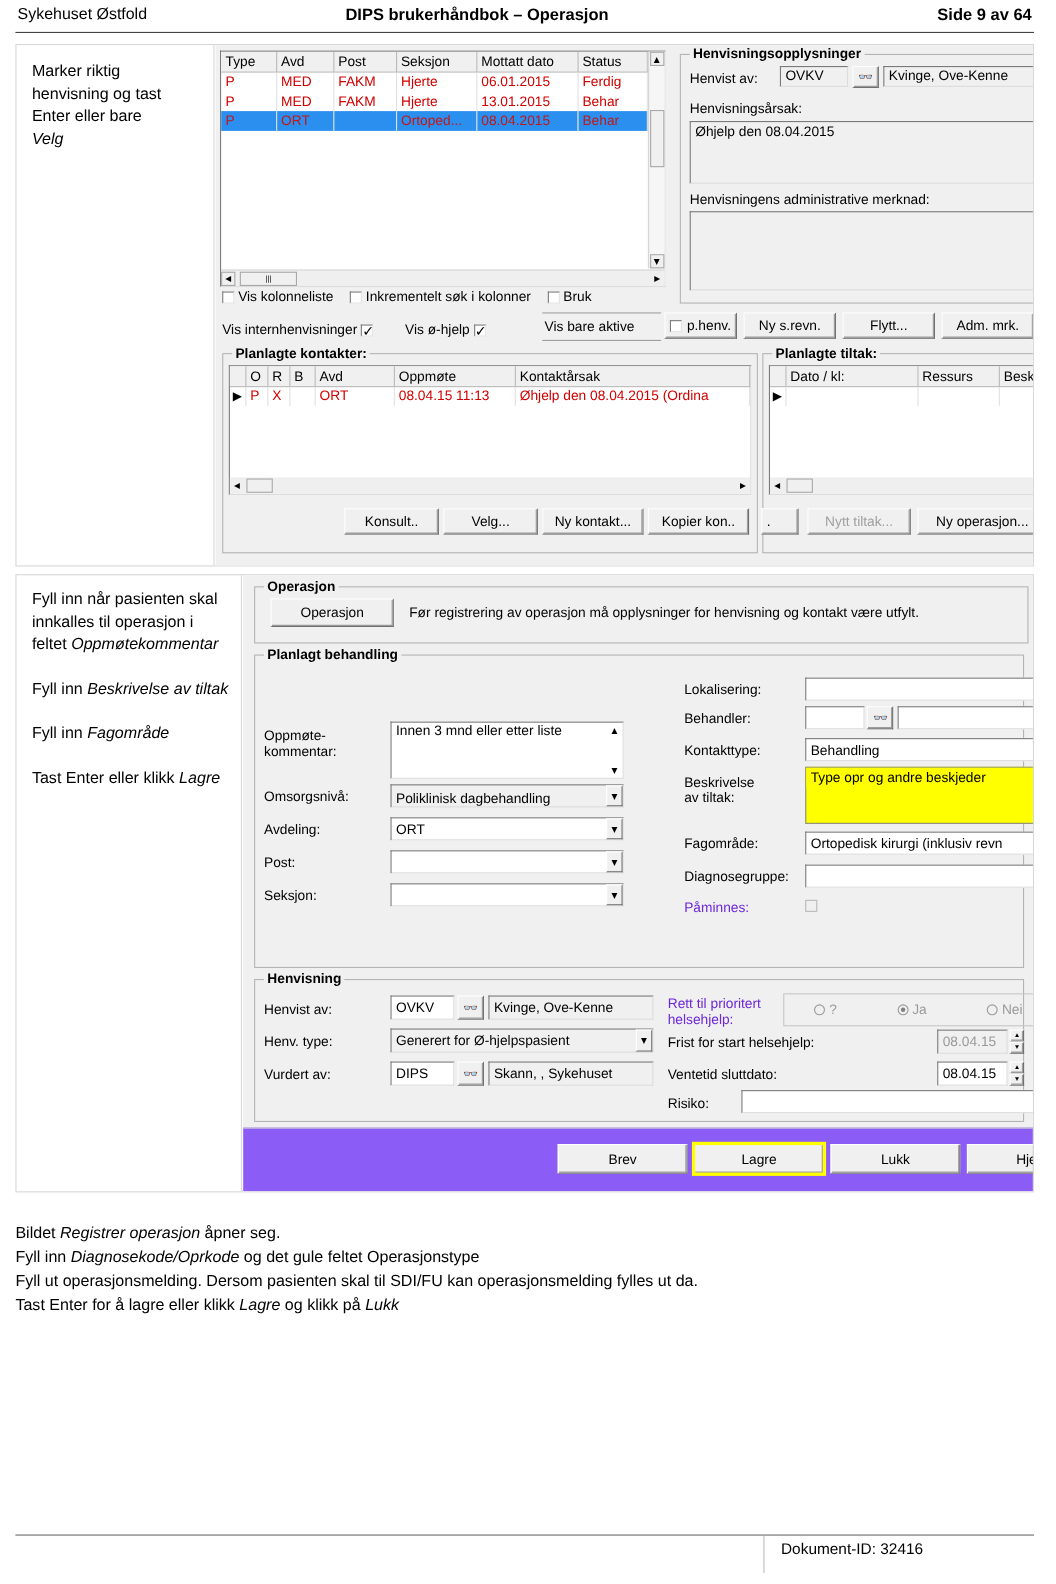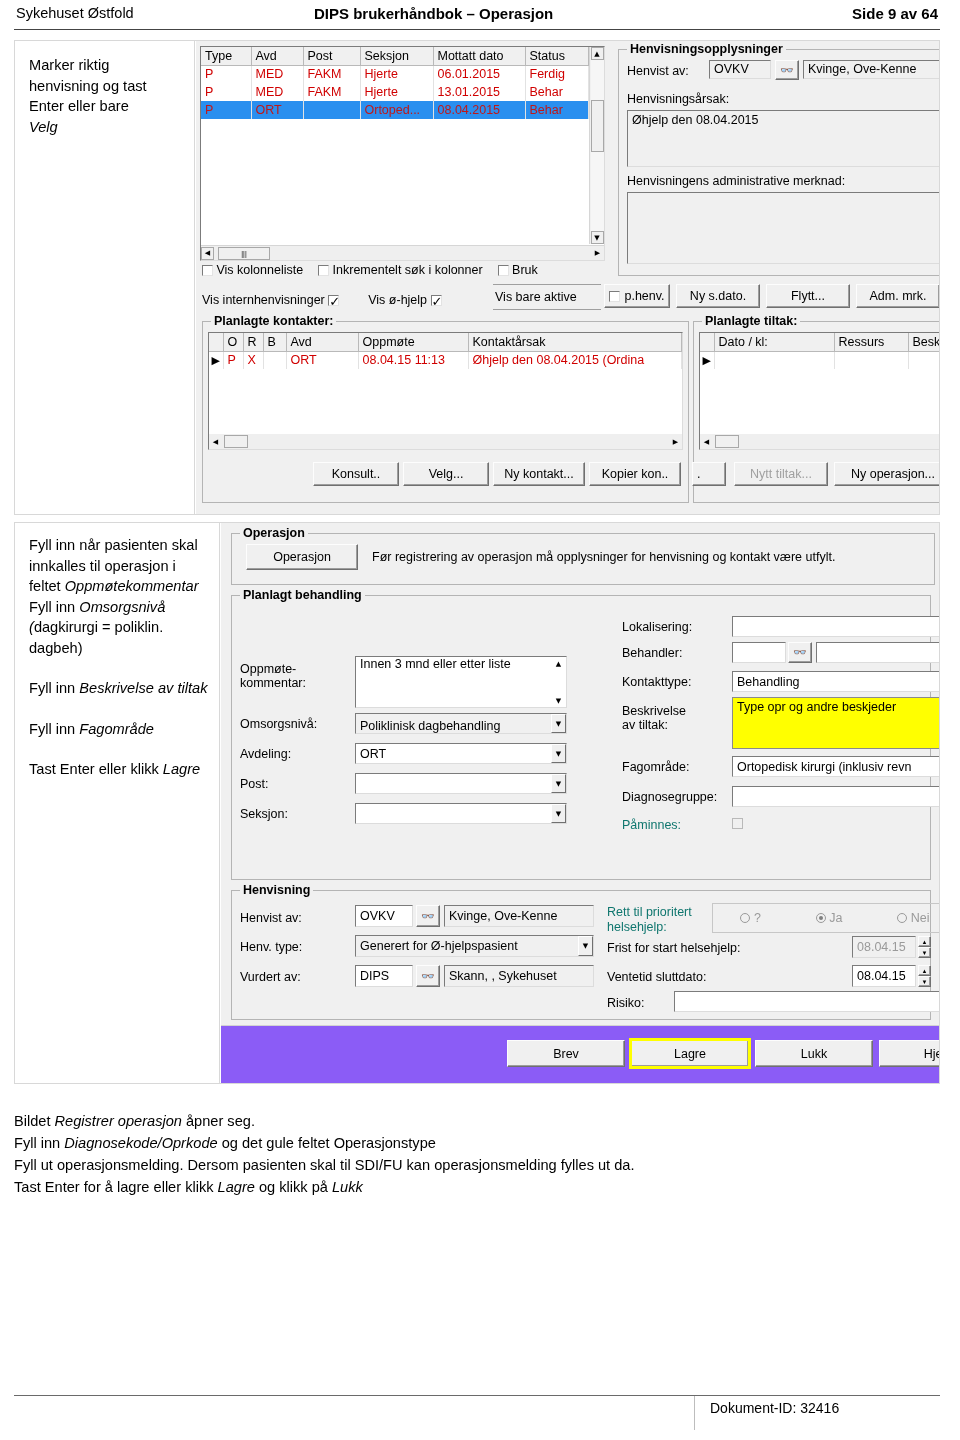--- a/index.html
+++ b/index.html
@@ -115,21 +115,21 @@
   .fig2 .txtcell{
     position:absolute; left:0; top:0; width:205px; height:100%;
     border-right:1px solid #d8d8d8; padding:12px 8px 0 14px;
   }
   .fig2 .shotcell{
     position:absolute; left:206px; top:0; right:0; height:100%;
     background:#f0f0f0; overflow:hidden;
   }
 
   .flbl{ font-size:12.5px; position:absolute; white-space:nowrap; }
-  .flbl.dim{ color:#0f766e; }
+  .flbl.dim{ color:#6d28d9; }
 
   .bottom-text{ position:absolute; left:14px; top:1110px; width:900px; }
   .bottom-text div{ font-size:14.6px; line-height:22px; }
 
   .pg-footer{
     position:absolute; left:14px; top:1395px; width:926px; height:1px; background:#6a6a6a;
   }
   .pg-footer-v{ position:absolute; left:694px; top:1396px; width:1px; height:34px; background:#bdbdbd;}
   .doc-id{ position:absolute; left:710px; top:1400px; font-size:14px; }
 </style>
@@ -230,21 +230,21 @@
       <span class="cb on"></span>
     </div>
 
     <div style="position:absolute;left:297px;top:243px;width:108px;height:26px;border:1px solid #9f9f9f;border-left:none;border-right:none;"></div>
     <div style="position:absolute;left:299px;top:249px;font-size:12.5px;white-space:nowrap;">Vis bare aktive</div>
     <div class="btn" style="position:absolute;left:408px;top:243px;width:66px;height:24px;">
       <span class="cb" style="margin-right:4px"></span>
       <span>p.henv.</span>
     </div>
 
-    <div class="btn" style="position:absolute;left:480px;top:243px;width:84px;height:24px;">Ny s.dato.</div>
+    <div class="btn" style="position:absolute;left:480px;top:243px;width:84px;height:24px;">Ny s.revn.</div>
     <div class="btn" style="position:absolute;left:570px;top:243px;width:84px;height:24px;">Flytt...</div>
     <div class="btn" style="position:absolute;left:660px;top:243px;width:84px;height:24px;">Adm. mrk.</div>
 
     <div class="grp" style="left:422px;top:8px;width:340px;height:227px;">
       <div class="lbl">Henvisningsopplysninger</div>
 
       <div style="position:absolute;left:8px;top:14px;font-size:12.5px;">Henvist av:</div>
       <div class="field" style="position:absolute;left:90px;top:10px;width:62px;height:19px;background:#f0f0f0;font-size:12.5px;padding:1px 4px;">OVKV</div>
       <div class="btn bino" style="position:absolute;left:156px;top:10px;width:24px;height:20px;">👓</div>
       <div class="field" style="position:absolute;left:184px;top:10px;right:6px;height:19px;background:#f0f0f0;font-size:12.5px;padding:1px 4px;overflow:hidden;white-space:nowrap;">Kvinge, Ove-Kenne</div>
@@ -347,23 +347,20 @@
 
   </div>
 </div>
 
 <div class="fig2">
 
   <div class="txtcell doc-text">
     <div>
       <span>Fyll inn når pasienten skal innkalles til operasjon i feltet </span><span class="it">Oppmøtekommentar</span>
     </div>
-    <div>
-      <span>Fyll inn </span><span class="it">Omsorgsnivå (</span><span>dagkirurgi = poliklin. dagbeh)</span>
-    </div>
     <div style="height:20px"></div>
     <div>
       <span>Fyll inn </span><span class="it">Beskrivelse av tiltak</span>
     </div>
     <div style="height:20px"></div>
     <div>
       <span>Fyll inn </span><span class="it">Fagområde</span>
     </div>
     <div style="height:20px"></div>
     <div>

